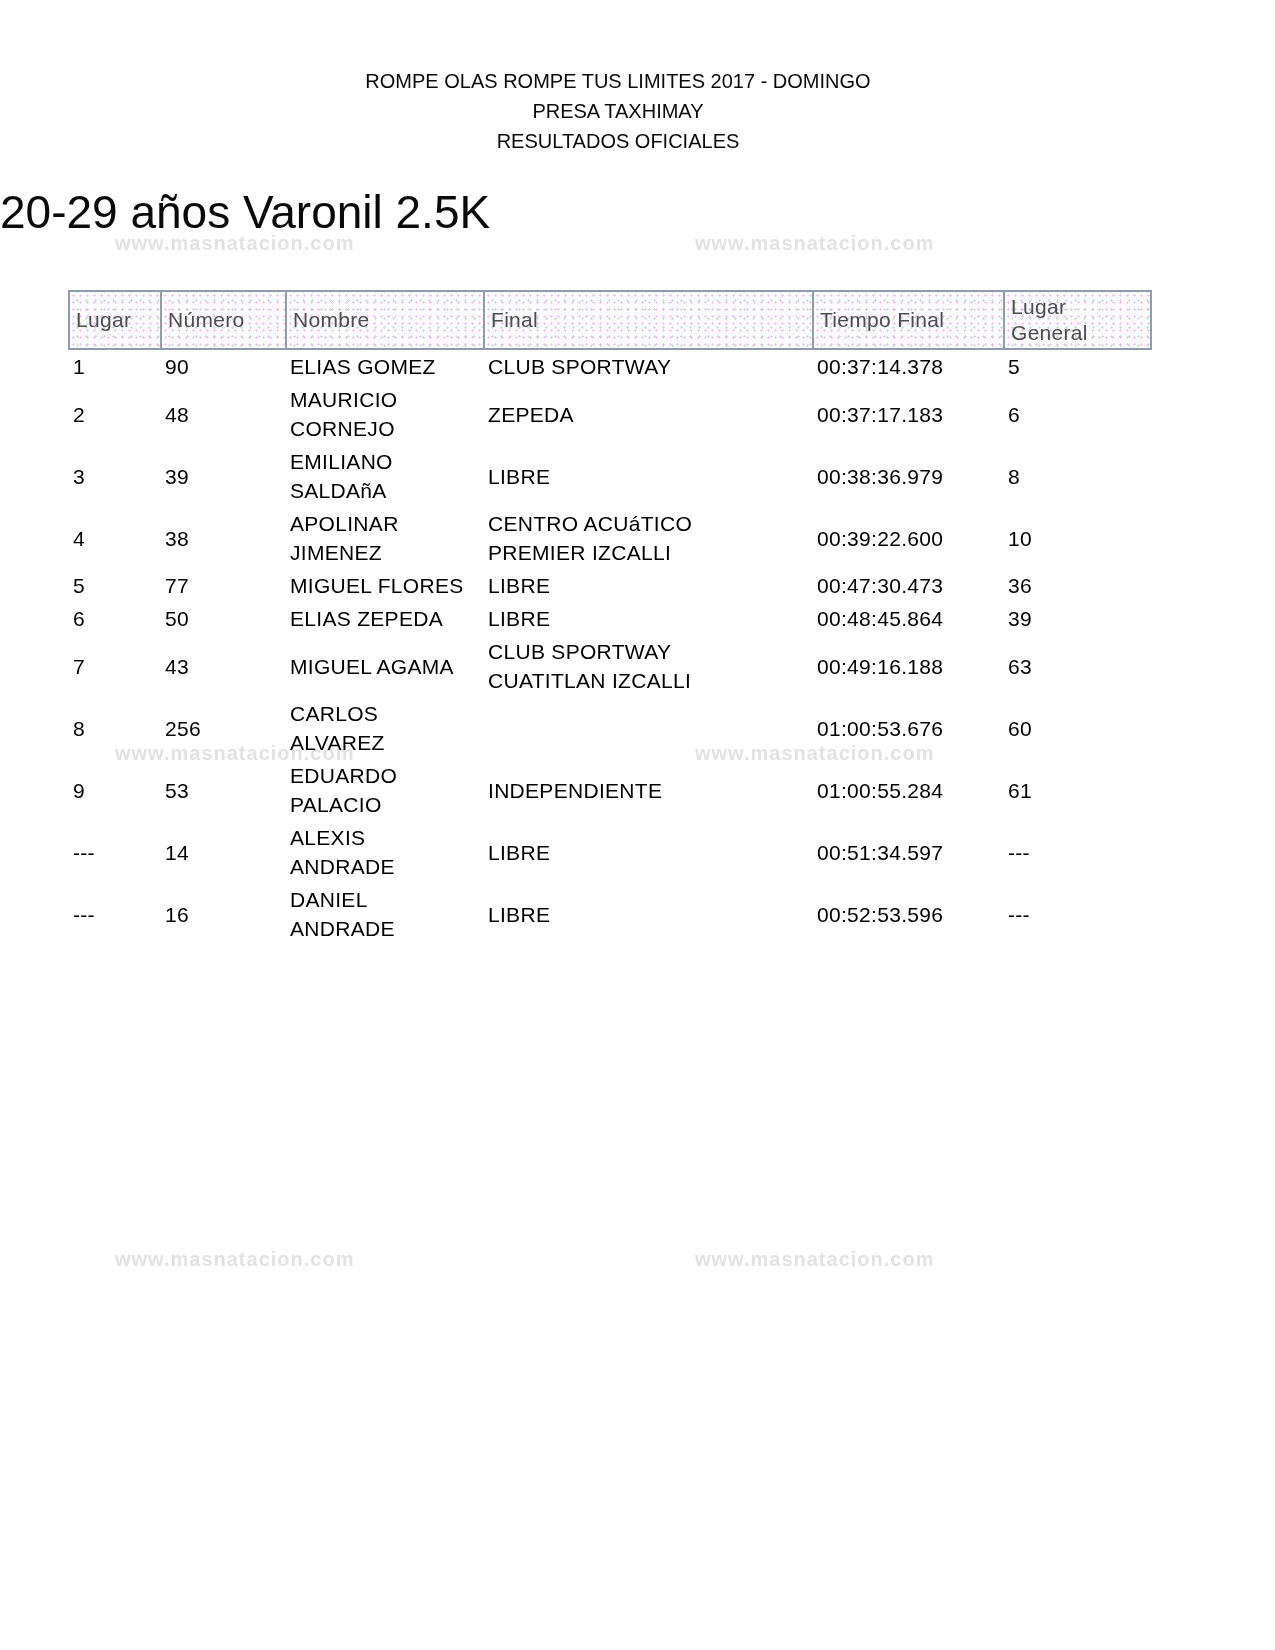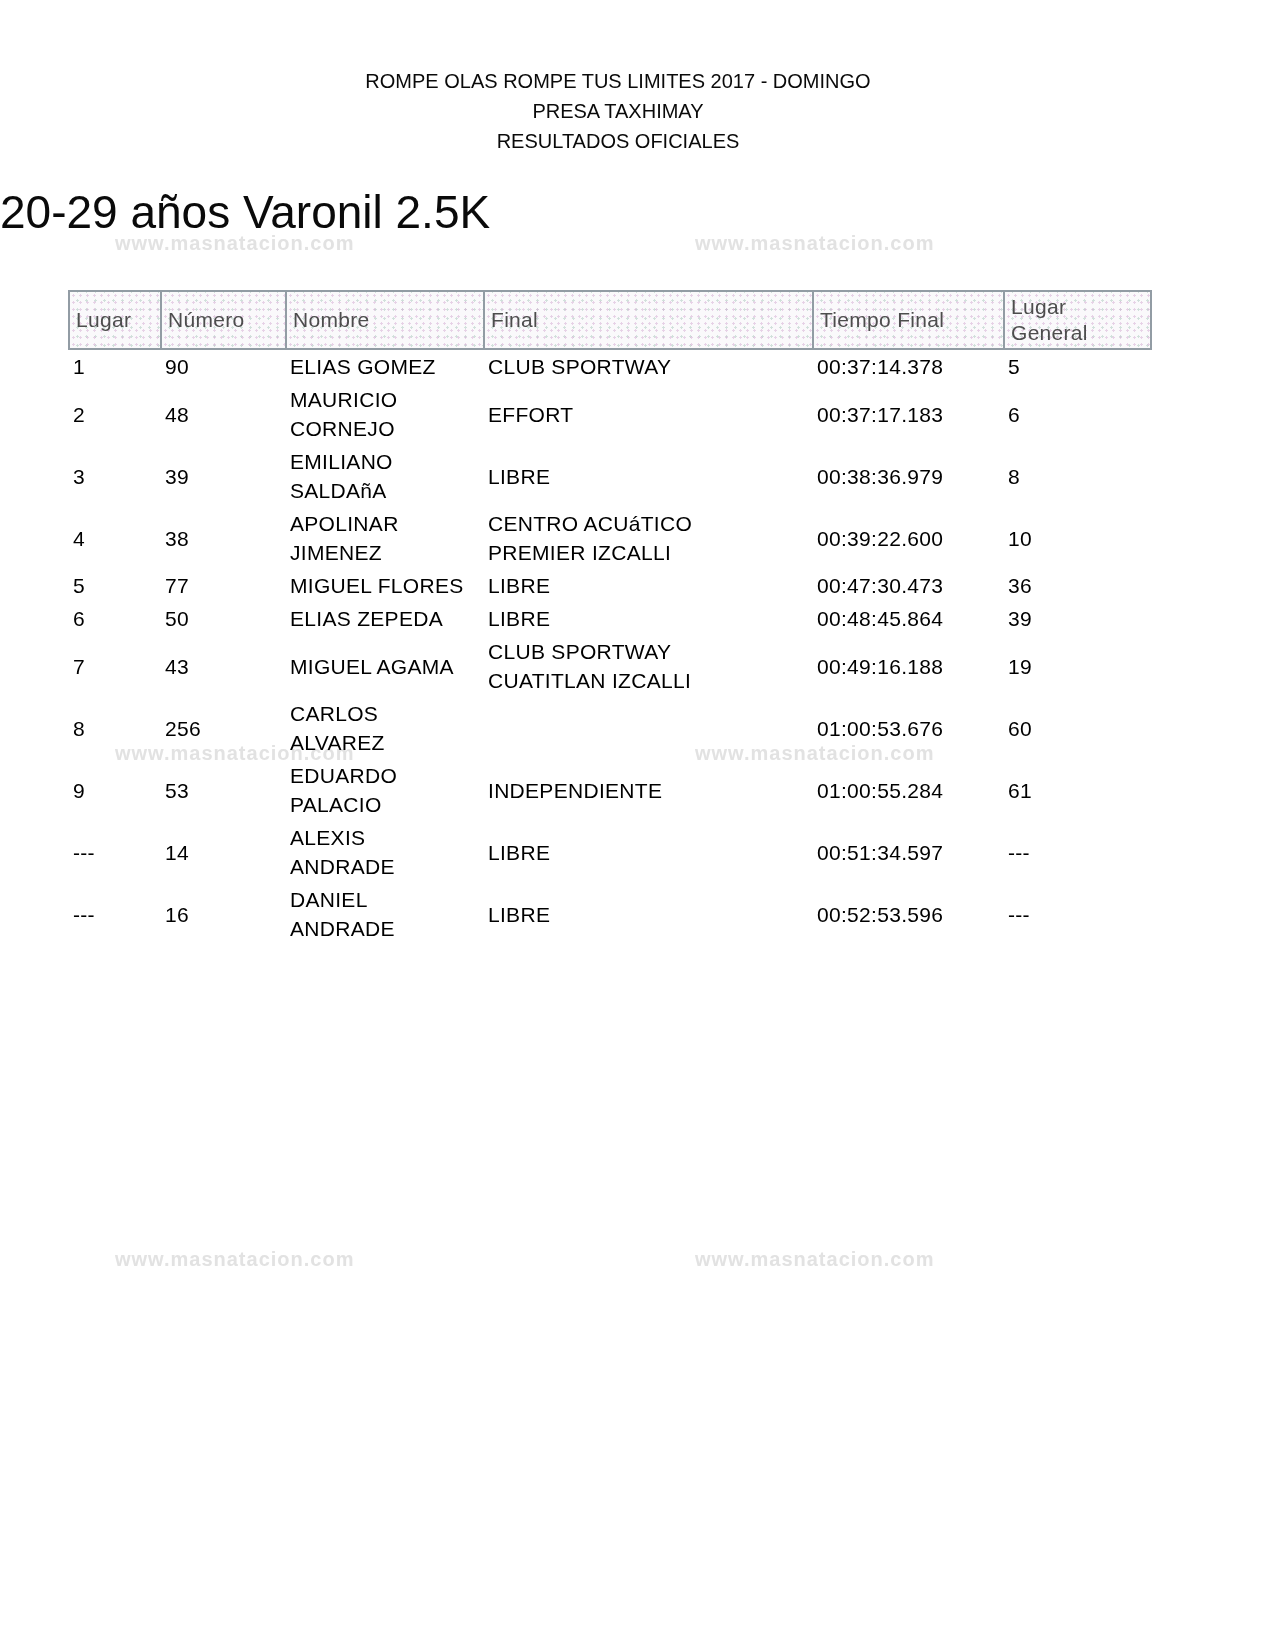--- a/index.html
+++ b/index.html
@@ -135,21 +135,21 @@
             <td>ELIAS GOMEZ</td>
             <td>CLUB SPORTWAY</td>
             <td>00:37:14.378</td>
             <td>5</td>
           </tr>
           <tr>
             <td>2</td>
             <td>48</td>
             <td>MAURICIO
 CORNEJO</td>
-            <td>EFFORT</td>
+            <td>ZEPEDA</td>
             <td>00:37:17.183</td>
             <td>6</td>
           </tr>
           <tr>
             <td>3</td>
             <td>39</td>
             <td>EMILIANO
 SALDAñA</td>
             <td>LIBRE</td>
             <td>00:38:36.979</td>
@@ -181,21 +181,21 @@
             <td>00:48:45.864</td>
             <td>39</td>
           </tr>
           <tr>
             <td>7</td>
             <td>43</td>
             <td>MIGUEL AGAMA</td>
             <td>CLUB SPORTWAY
 CUATITLAN IZCALLI</td>
             <td>00:49:16.188</td>
-            <td>19</td>
+            <td>63</td>
           </tr>
           <tr>
             <td>8</td>
             <td>256</td>
             <td>CARLOS
 ALVAREZ</td>
             <td></td>
             <td>01:00:53.676</td>
             <td>60</td>
           </tr>

